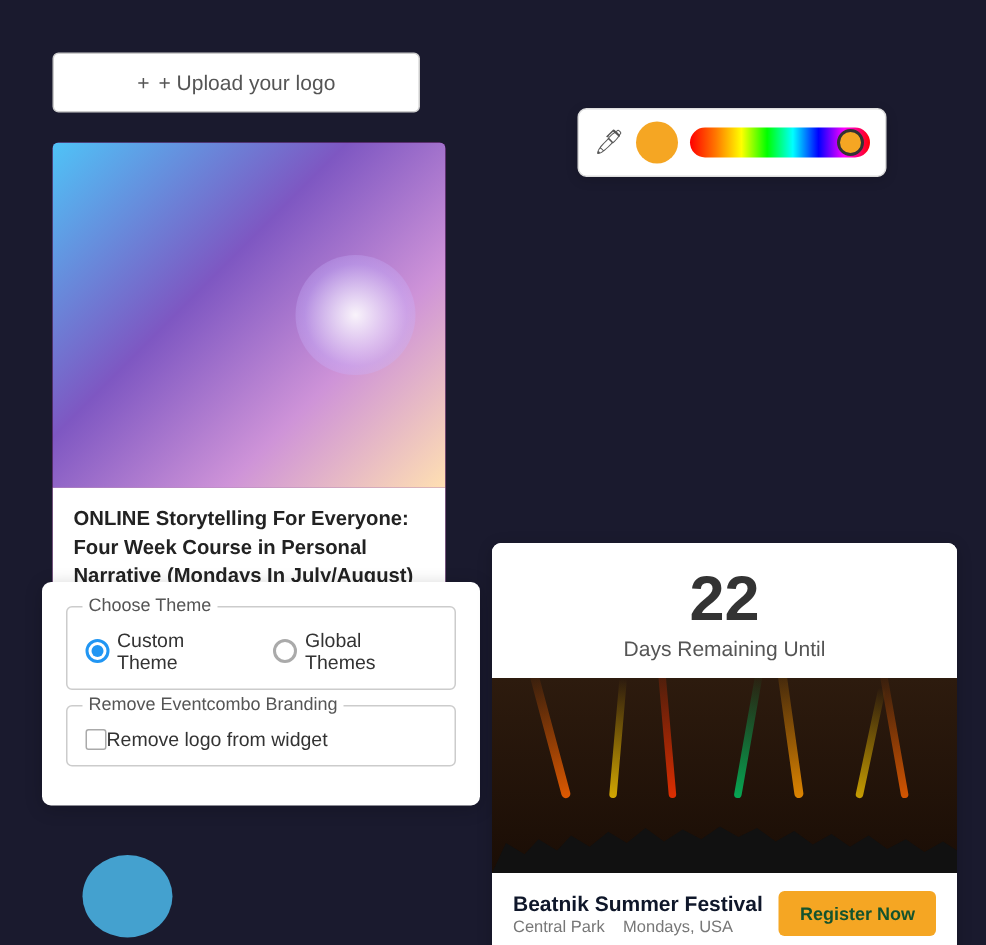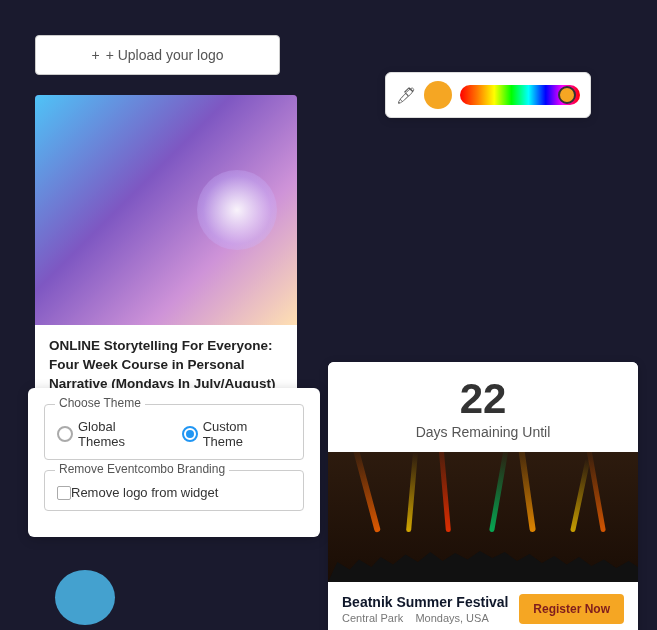--- a/index.html
+++ b/index.html
@@ -339,21 +339,21 @@
       color: #0f172a;
     }
     .festival-location {
       font-size: 11px;
       color: #777;
       margin-top: 2px;
     }
 
     .register-btn {
       background: #f5a623;
-      color: #7f1d1d;
+      color: #14532d;
       border: none;
       border-radius: 4px;
       padding: 8px 14px;
       font-size: 12px;
       font-weight: bold;
       cursor: pointer;
       white-space: nowrap;
     }
   </style>
 </head>
@@ -393,26 +393,26 @@
       <span class="event-action-icon li">in</span>
     </div>
   </div>
 </div>
 
 <div class="choose-theme-panel">
   <div class="panel-section">
     <span class="panel-section-label">Choose Theme</span>
     <div class="radio-group">
       <label class="radio-option">
+        <div class="radio-circle checked"></div>
+        <span class="radio-label">Custom Theme</span>
+      </label>
+      <label class="radio-option">
         <div class="radio-circle unchecked"></div>
         <span class="radio-label">Global Themes</span>
-      </label>
-      <label class="radio-option">
-        <div class="radio-circle checked"></div>
-        <span class="radio-label">Custom Theme</span>
       </label>
     </div>
   </div>
 
   <div class="panel-section">
     <span class="panel-section-label">Remove Eventcombo Branding</span>
     <div class="checkbox-group">
       <div class="checkbox-box"></div>
       <span class="checkbox-label">Remove logo from widget</span>
     </div>

